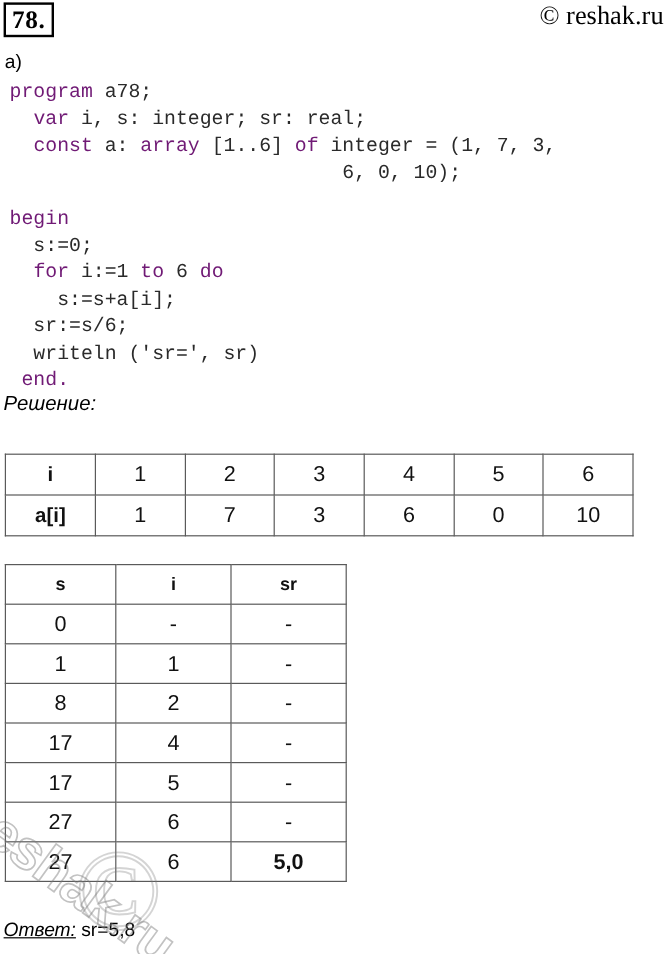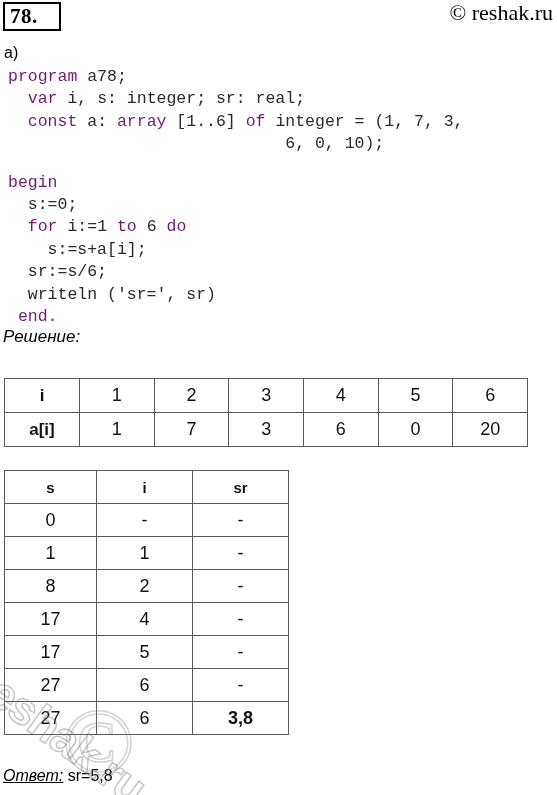--- a/index.html
+++ b/index.html
@@ -15,21 +15,21 @@
     font-family: "Liberation Sans", sans-serif;
     color: #000000;
   }
 
   
   #task-number-box {
     position: absolute;
     left: 3px;
     top: 2px;
     border: 2px solid #000;
-    padding: 1px 21px 2px 5px;
+    padding: 1px 5px 2px 5px;
     font-family: "Liberation Serif", serif;
     font-weight: bold;
     font-size: 21px;
     line-height: 22px;
     letter-spacing: 0.5px;
   }
   #site-credit {
     position: absolute;
     right: 4px;
     top: 3px;
@@ -203,21 +203,21 @@
         <td>5</td>
         <td>6</td>
       </tr>
     <tr id="array-row-ai">
       <td class="rowhead">a[i]</td>
     <td>1</td>
         <td>7</td>
         <td>3</td>
         <td>6</td>
         <td>0</td>
-        <td>20</td>
+        <td>10</td>
       </tr>
   </tbody>
 </table>
 
 <table class="grid" id="trace-table">
   <colgroup>
     <col class="c-s">
       <col class="c-i">
       <col class="c-sr">
   </colgroup>
@@ -255,21 +255,21 @@
         <td>-</td>
       </tr>
       <tr>
         <td>27</td>
         <td>6</td>
         <td>-</td>
       </tr>
       <tr>
         <td>27</td>
         <td>6</td>
-        <td class="bold-val">3,8</td>
+        <td class="bold-val">5,0</td>
       </tr>
     </tbody>
 </table>
 
 <div id="answer-line">
   <span class="answer-label">Ответ:</span><span>&nbsp;</span><span>sr=5,8</span>
 </div>
 
 <div id="watermark">
   <div class="wm-text">reshak.ru</div>

